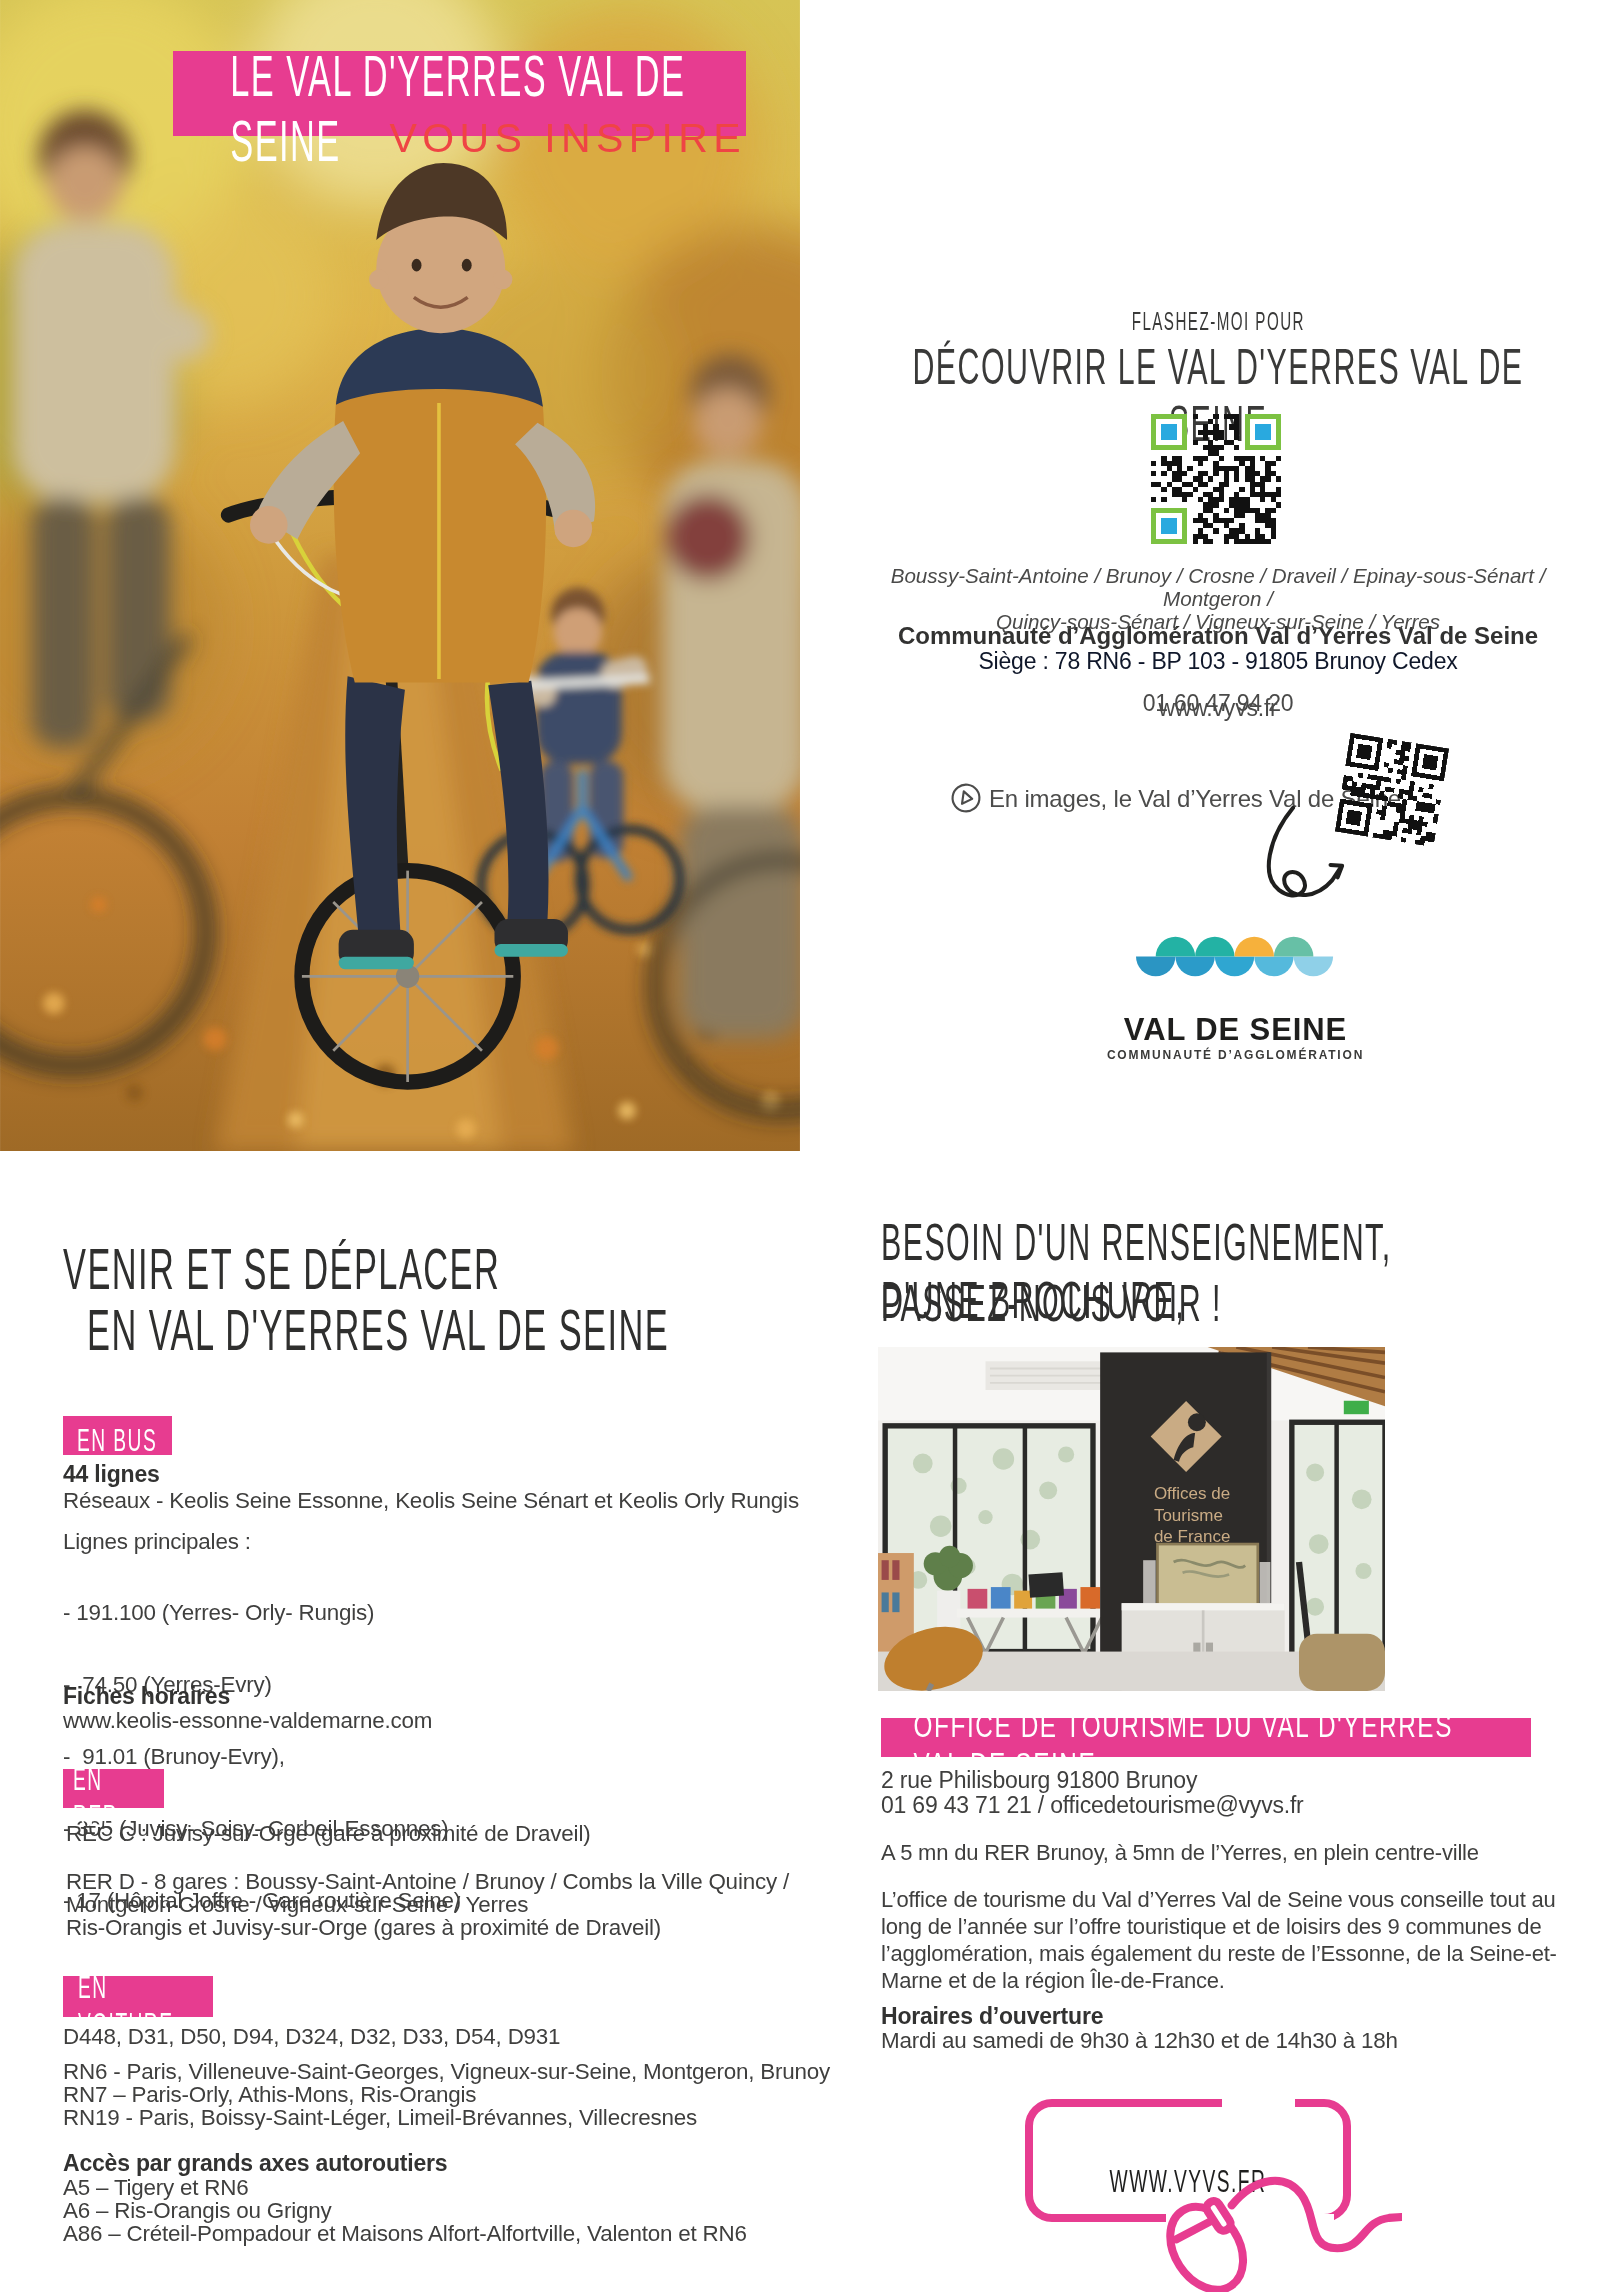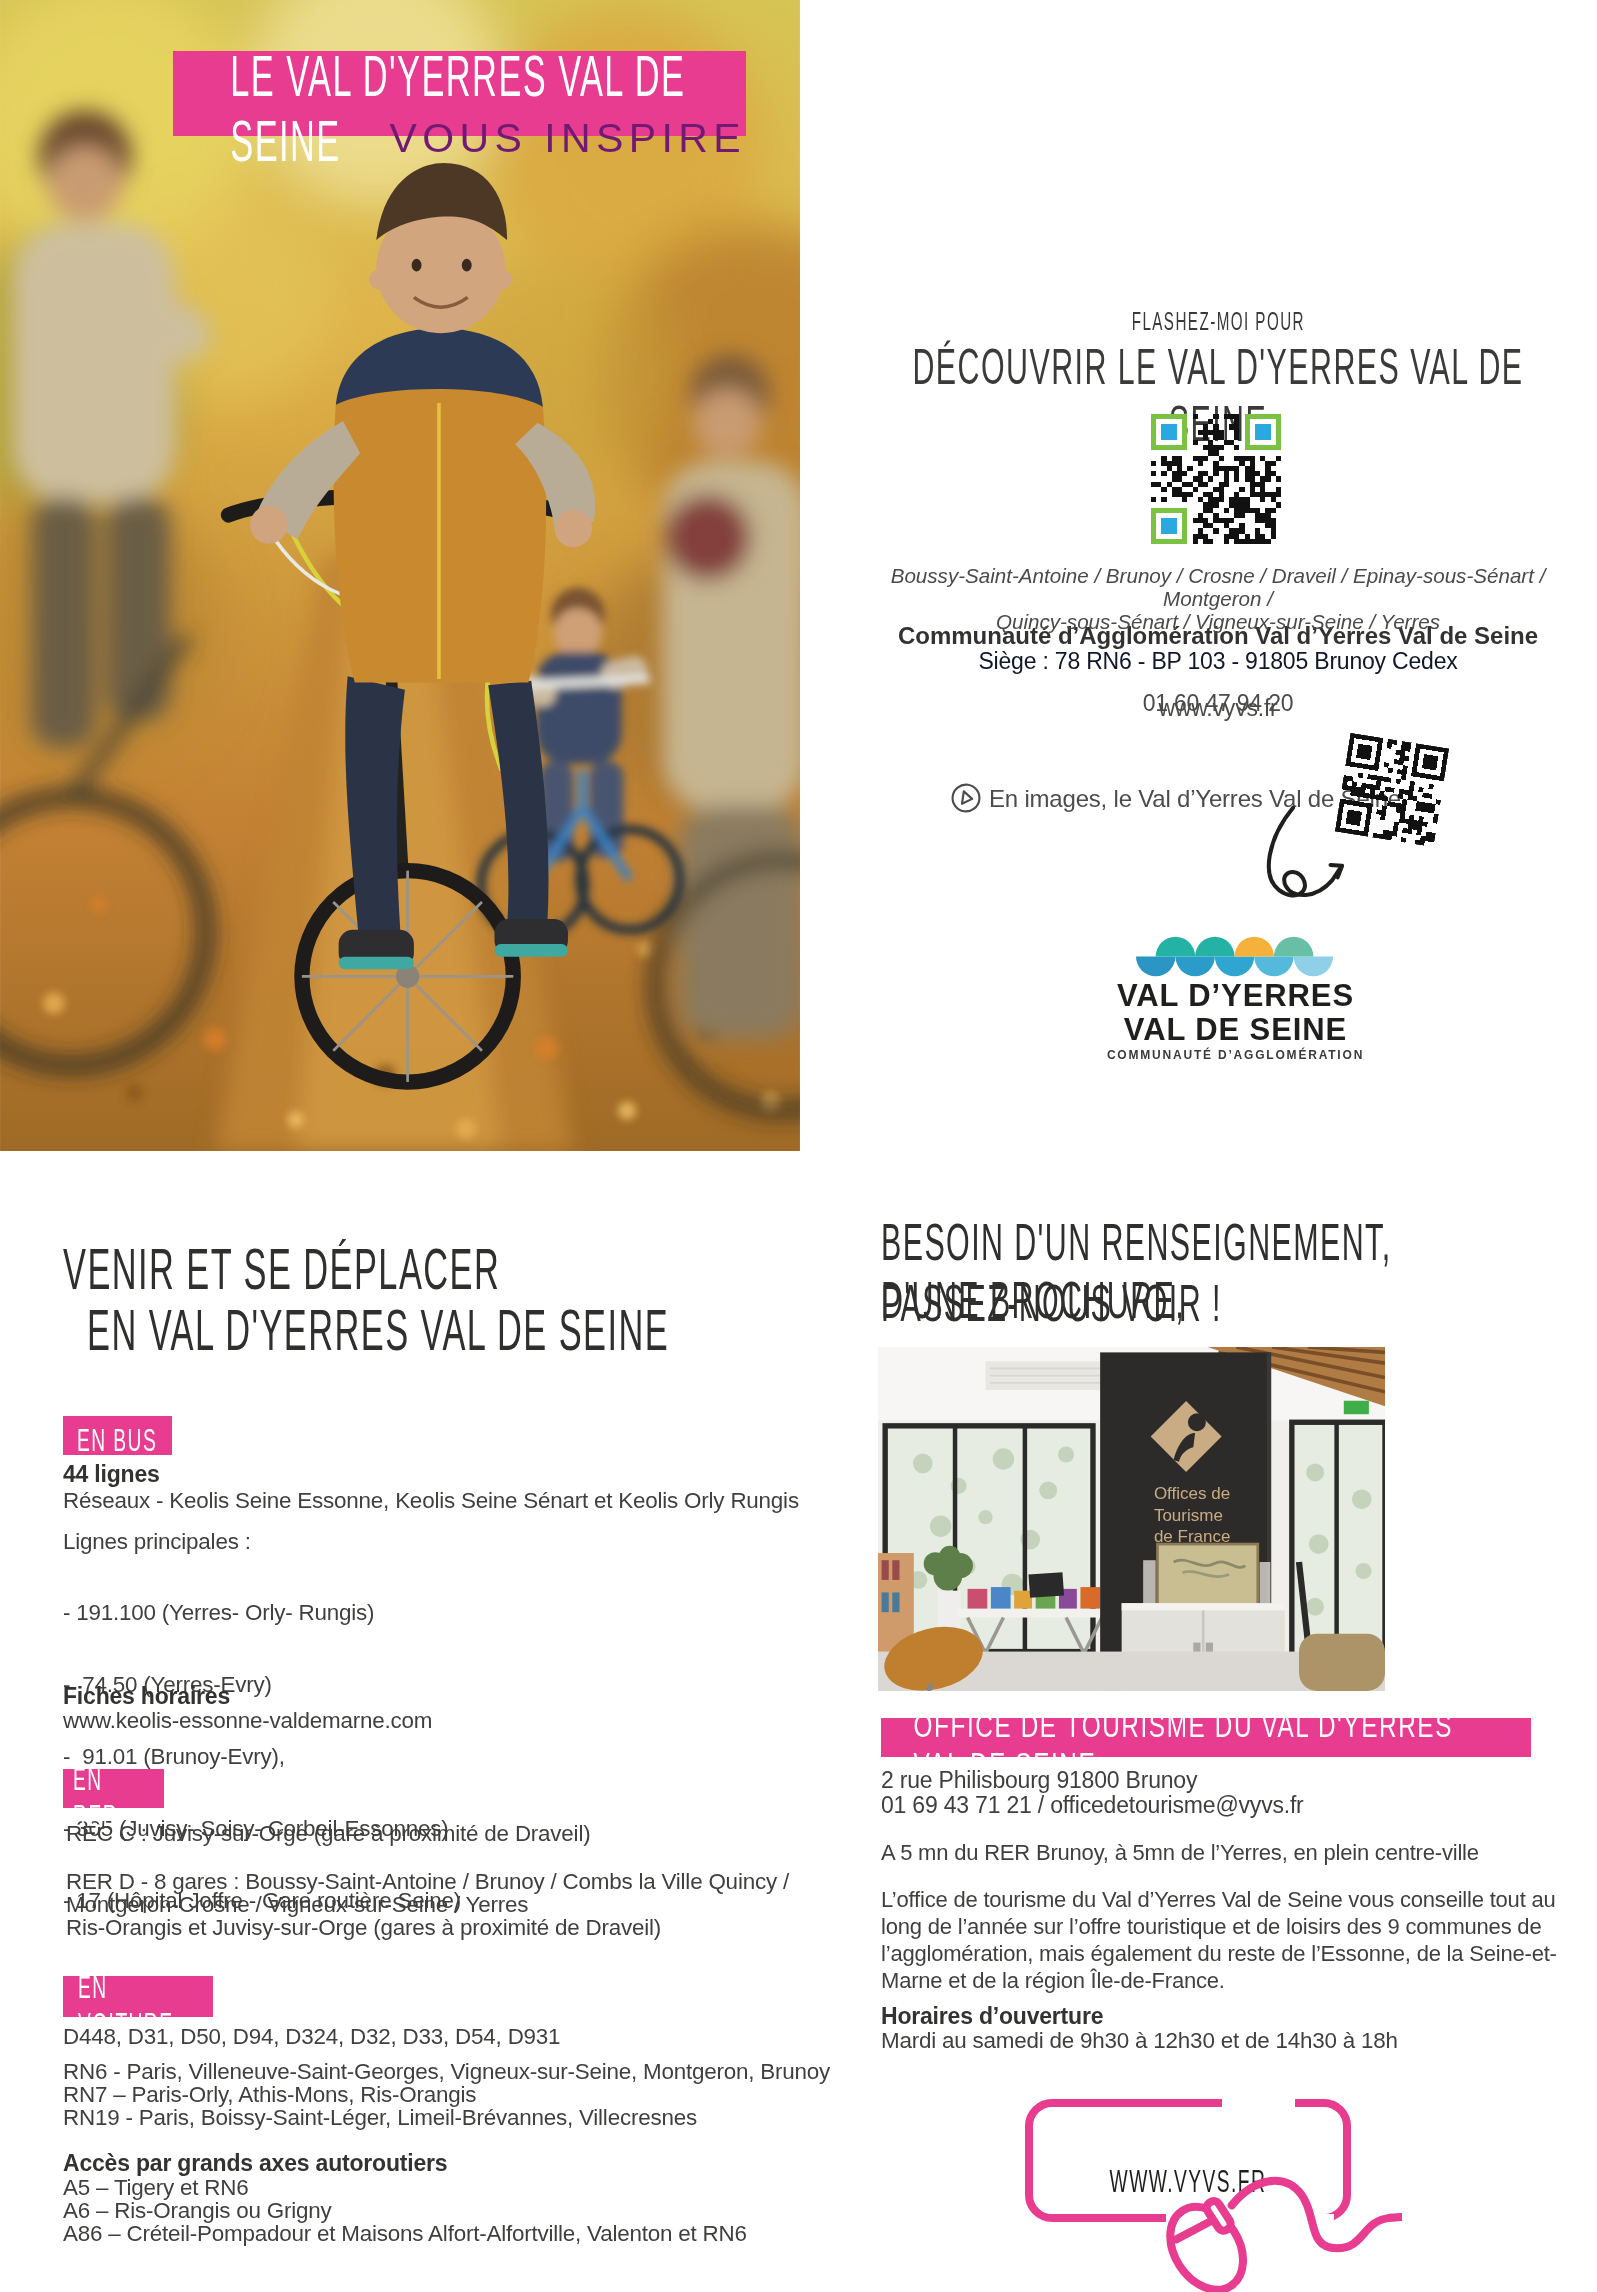--- a/index.html
+++ b/index.html
@@ -147,21 +147,21 @@
         <ellipse cx="521" cy="296" rx="5.5" ry="7" fill="#3a2a1e"></ellipse>
         <path d="M462,332 Q492,354 522,332" stroke="#8a5a40" stroke-width="4" fill="none"></path>
       </g>
       <rect width="893" height="1285" fill="none"></rect>
     </svg>
   </div>
 
   <div class="abs pink-tag hand" style="--pink:#E73C90;left:173px;top:51px;width:573px;height:85px;">
     <span class="in" style="font-size:43px;color:#fff;">LE VAL D'YERRES VAL DE SEINE</span>
   </div>
-  <div class="abs" style="left:358px;top:115px;width:388px;text-align:right;font-size:41px;letter-spacing:5.4px;color:#701a75;">VOUS INSPIRE</div>
+  <div class="abs" style="left:358px;top:115px;width:388px;text-align:right;font-size:41px;letter-spacing:5.4px;color:#ef4444;">VOUS INSPIRE</div>
 
   <div class="abs hand center" style="left:896px;top:308px;width:645px;">
     <span class="in" style="font-size:19px;color:#3a3a39;">FLASHEZ-MOI POUR</span>
   </div>
   <div class="abs hand center" style="left:833px;top:339px;width:770px;">
     <span class="in" style="font-size:38px;color:#3a3a39;">DÉCOUVRIR LE VAL D'YERRES VAL DE SEINE</span>
   </div>
 
   <div class="abs" style="left:1151px;top:414px;width:130px;height:130px;"><svg width="130" height="130" viewBox="0 0 25 25" shape-rendering="crispEdges">
         <rect x="8" y="0" width="1" height="1" fill="#111"></rect>
@@ -547,21 +547,20 @@
         <path d="M0,24 A22,22 0 0 0 44,24 Z" fill="#2B95C3"></path>
         <path d="M44,24 A22,22 0 0 0 88,24 Z" fill="#2B9BC9"></path>
         <path d="M88,24 A22,22 0 0 0 132,24 Z" fill="#2FA6D1"></path>
         <path d="M132,24 A22,22 0 0 0 176,24 Z" fill="#55B9DC"></path>
         <path d="M176,24 A22,22 0 0 0 220,24 Z" fill="#8FD0E8"></path>
         <path d="M22,24 A22,22 0 0 1 66,24 Z" fill="#23B2A4"></path>
         <path d="M66,24 A22,22 0 0 1 110,24 Z" fill="#23B2A4"></path>
         <path d="M110,24 A22,22 0 0 1 154,24 Z" fill="#F6B13C"></path>
         <path d="M154,24 A22,22 0 0 1 198,24 Z" fill="#67C0A6"></path>
       </svg></div>
-  <div class="abs center" style="left:949px;top:978px;width:573px;font-size:31px;font-weight:700;letter-spacing:0.9px;color:#1f1f1e;">VAL D’YERRES</div>
   <div class="abs center" style="left:949px;top:1012px;width:573px;font-size:31px;font-weight:700;letter-spacing:0.9px;color:#1f1f1e;">VAL DE SEINE</div>
   <div class="abs center" style="left:949px;top:1048px;width:573px;font-size:12px;font-weight:700;letter-spacing:1.8px;color:#3a3a39;">COMMUNAUTÉ D’AGGLOMÉRATION</div>
 
   <div class="abs hand o-left" style="left:63px;top:1238px;">
     <span class="in" style="font-size:43px;color:#2f2f2e;">VENIR ET SE DÉPLACER</span>
   </div>
   <div class="abs hand o-left" style="left:63px;top:1299px;margin-left:24px;">
     <span class="in" style="font-size:43px;color:#2f2f2e;">EN VAL D'YERRES VAL DE SEINE</span>
   </div>
 

